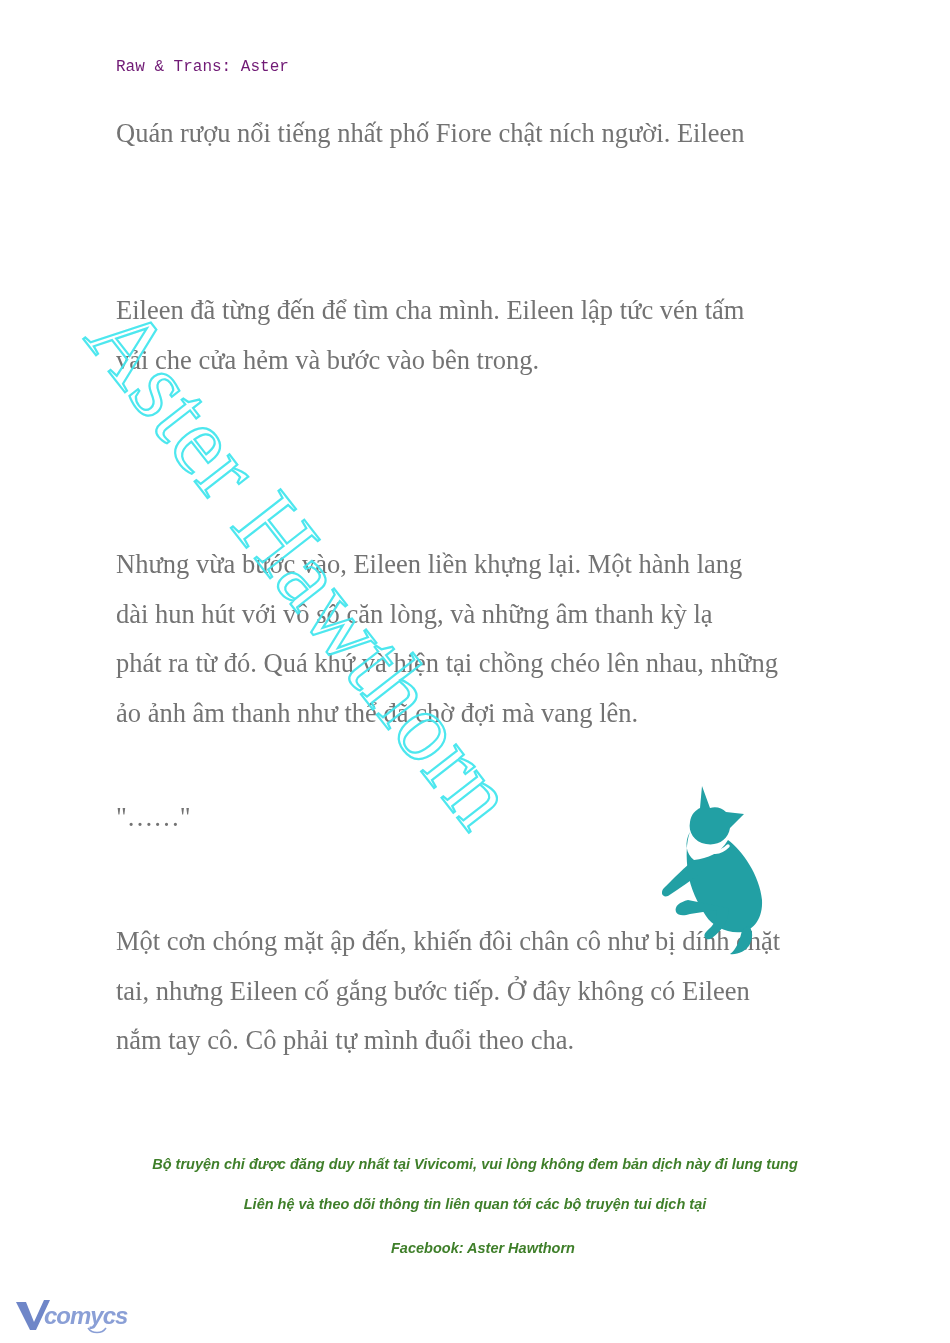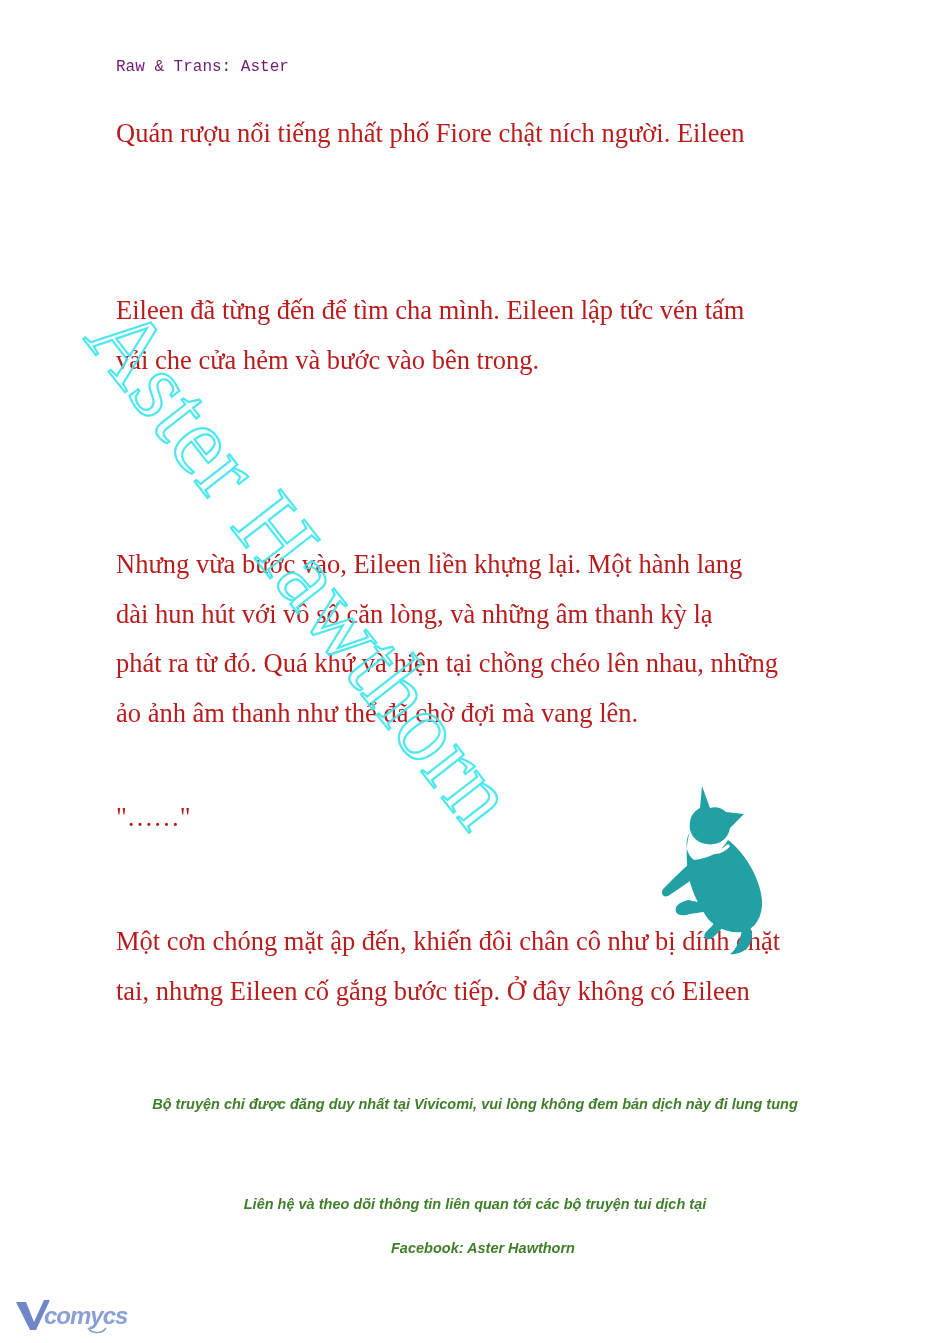--- a/index.html
+++ b/index.html
@@ -16,40 +16,40 @@
       font-size: 16px;
       color: #701a75;
     }
     .body-text {
       position: absolute;
       left: 116px;
       width: 740px;
       font-family: "Liberation Serif", serif;
       font-size: 26.5px;
       line-height: 49.5px;
-      color: #b91c1c;
+      color: #737373;
     }
     .body-text p { margin: 0; white-space: nowrap; }
     .p1 { top: 109px; }
     .p2 { top: 286px; }
     .p3 { top: 540px; }
     .p4 { top: 793px; }
     .p5 { top: 917px; }
 
     .footer {
       position: absolute;
       left: 0; width: 950px;
       font-family: "Liberation Sans", sans-serif;
       font-weight: bold;
       font-style: italic;
       font-size: 14.5px;
       color: #3f7f2a;
       text-align: center;
     }
-    .f1 { top: 1096px; }
+    .f1 { top: 1156px; }
     .f2 { top: 1196px; }
     .f3 { top: 1240px; padding-left: 8px; }
 
     .watermark {
       position: absolute;
       left: 152px; top: 284px;
       font-family: "Liberation Serif", serif;
       font-size: 96px;
       color: transparent;
       -webkit-text-stroke: 2.2px #44e6ee;
@@ -91,20 +91,21 @@
   <p>ảo ảnh âm thanh như thể đã chờ đợi mà vang lên.</p>
 </div>
 
 <div class="body-text p4">
   <p>"……"</p>
 </div>
 
 <div class="body-text p5">
   <p>Một cơn chóng mặt ập đến, khiến đôi chân cô như bị dính chặt</p>
   <p>tai, nhưng Eileen cố gắng bước tiếp. Ở đây không có Eileen</p>
+  <p>nắm tay cô. Cô phải tự mình đuổi theo cha.</p>
 </div>
 
 <div class="watermark">Aster Hawthorn</div>
 
 <svg class="cat" viewBox="0 0 130 175" xmlns="http://www.w3.org/2000/svg">
   <g fill="#22a0a4">
 
     <path d="M52 6 L60 28 C66 26 72 28 76 32 L94 34 L80 48 C78 60 68 66 56 64 C44 62 38 52 40 42 C41 34 46 30 50 28 Z"></path>
 
     <path d="M40 52 C34 62 36 74 44 80 C58 78 70 74 78 60 C92 70 110 96 112 120 C113 138 104 150 92 152 C78 154 62 146 56 136 C48 124 40 108 38 92 C36 78 36 62 40 52 Z"></path>

